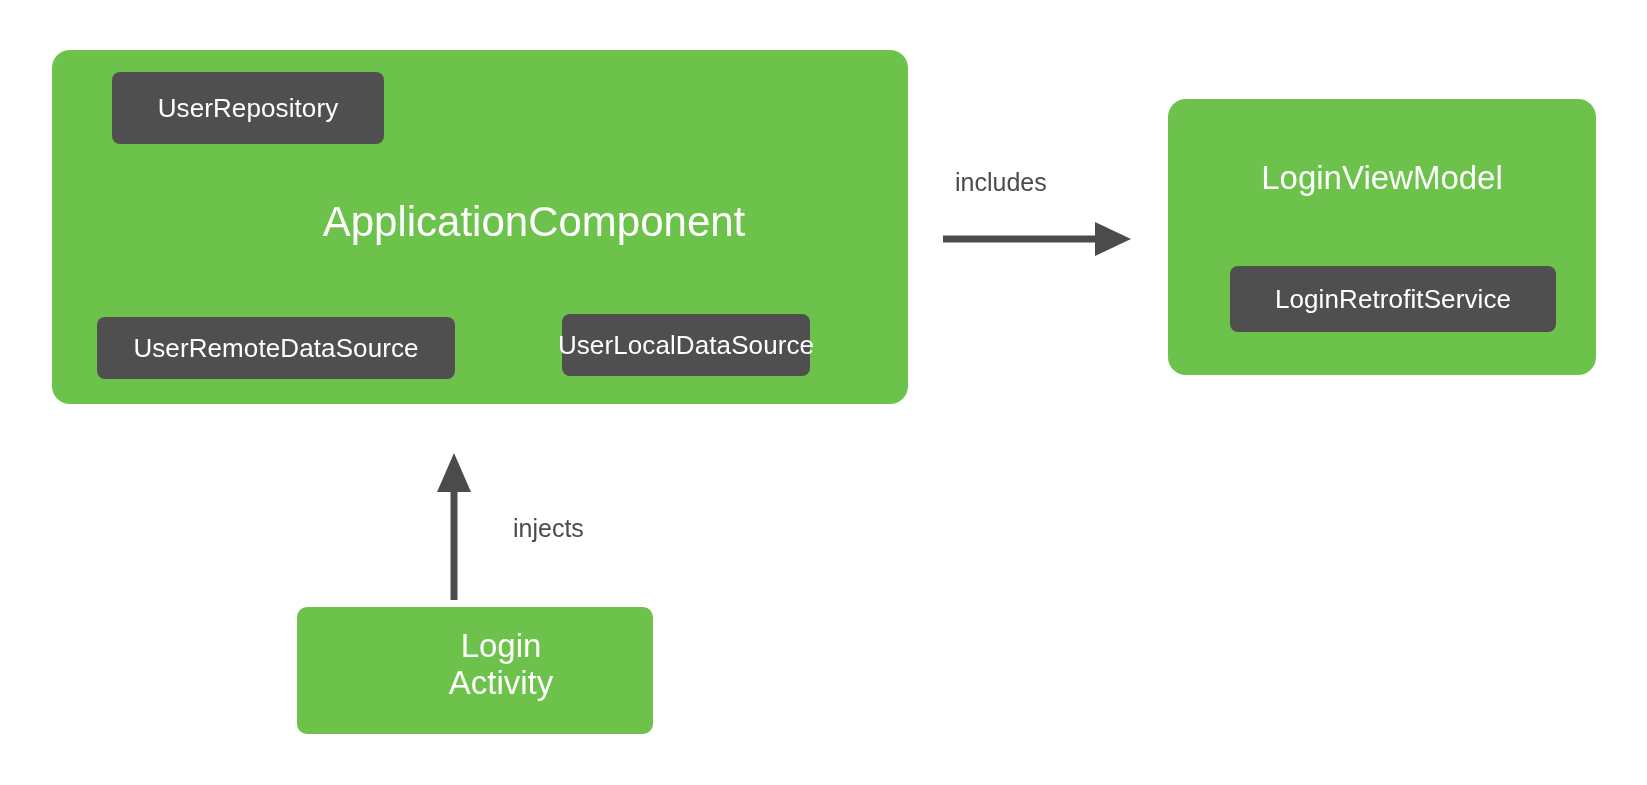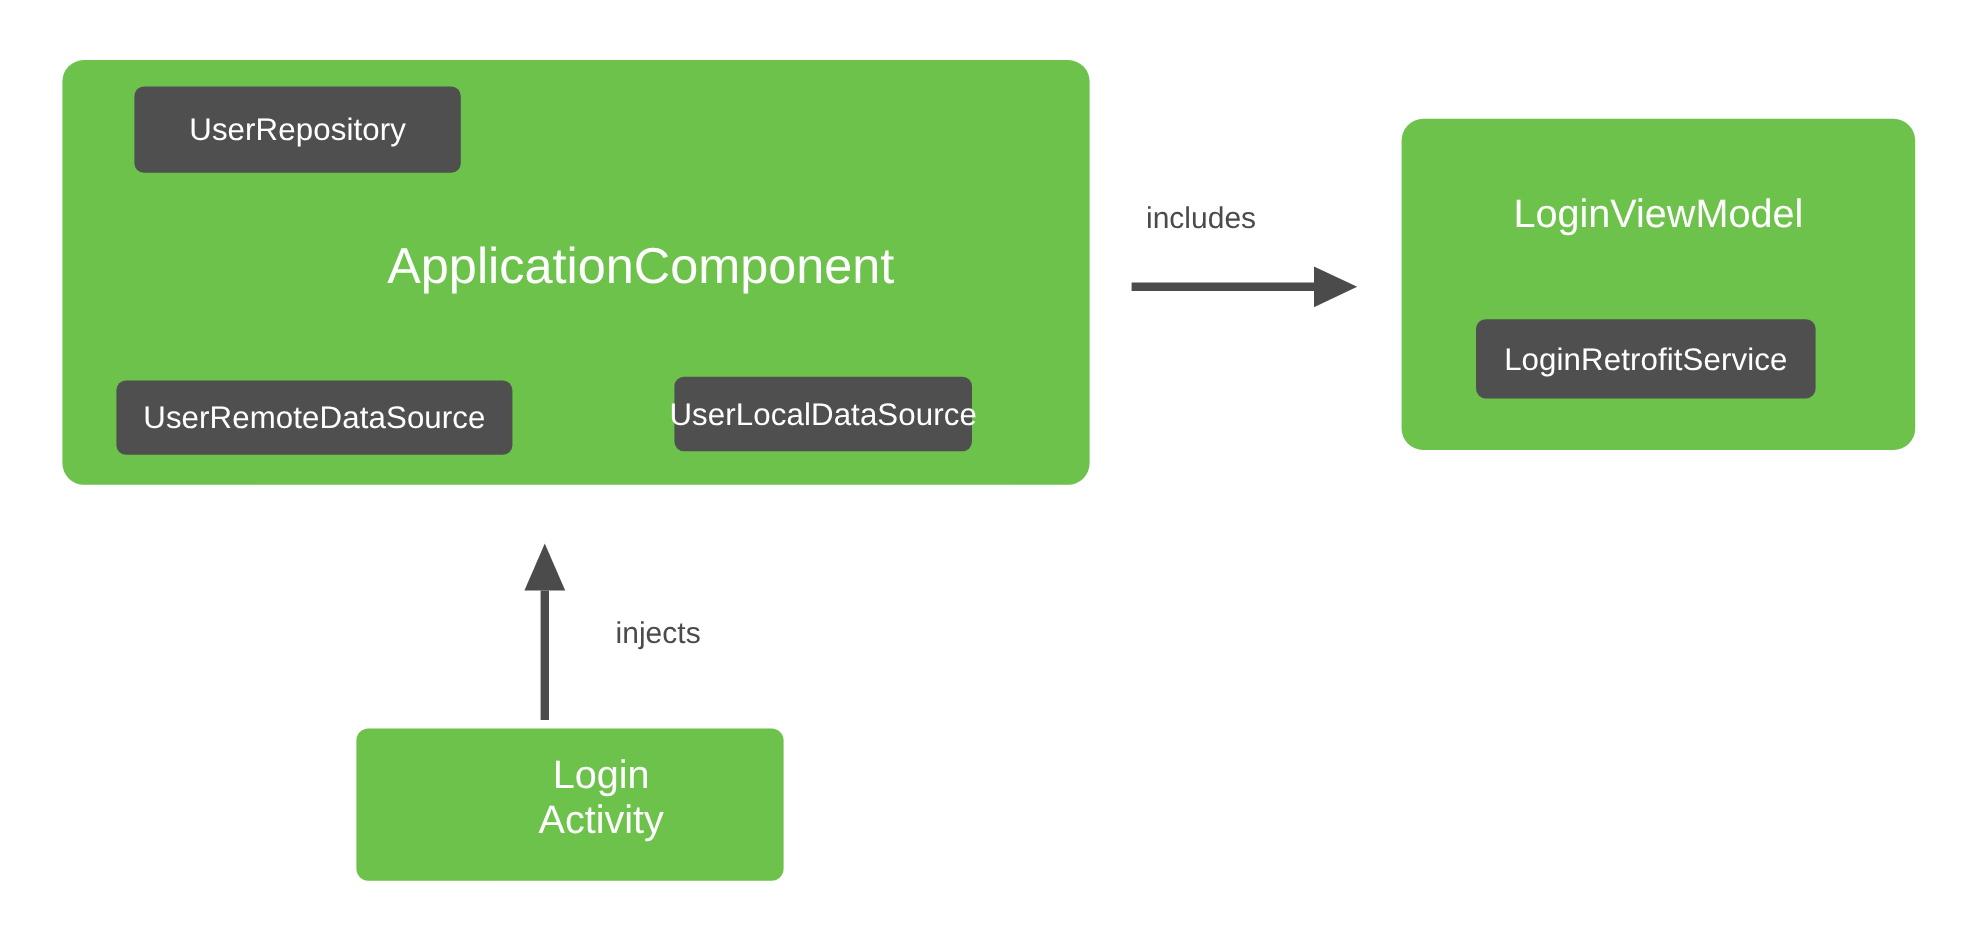--- a/index.html
+++ b/index.html
@@ -85,21 +85,21 @@
     left: 557px;
     top: 72px;
     width: 300px;
     height: 72px;
     font-size: 26px;
   }
 
   #chip-user-remote-ds {
     left: 97px;
     top: 317px;
-    width: 330px;
+    width: 358px;
     height: 62px;
     font-size: 26px;
   }
 
   #chip-user-local-ds {
     left: 562px;
     top: 314px;
     width: 248px;
     height: 62px;
     font-size: 26px;
@@ -115,21 +115,21 @@
   #network-module-title {
     left: 1168px;
     top: 160px;
     width: 428px;
     font-size: 33px;
   }
 
   #chip-login-retrofit {
     left: 1230px;
     top: 266px;
-    width: 283px;
+    width: 326px;
     height: 66px;
     font-size: 26px;
   }
 
   #login-activity {
     left: 297px;
     top: 607px;
     width: 356px;
     height: 127px;
   }

